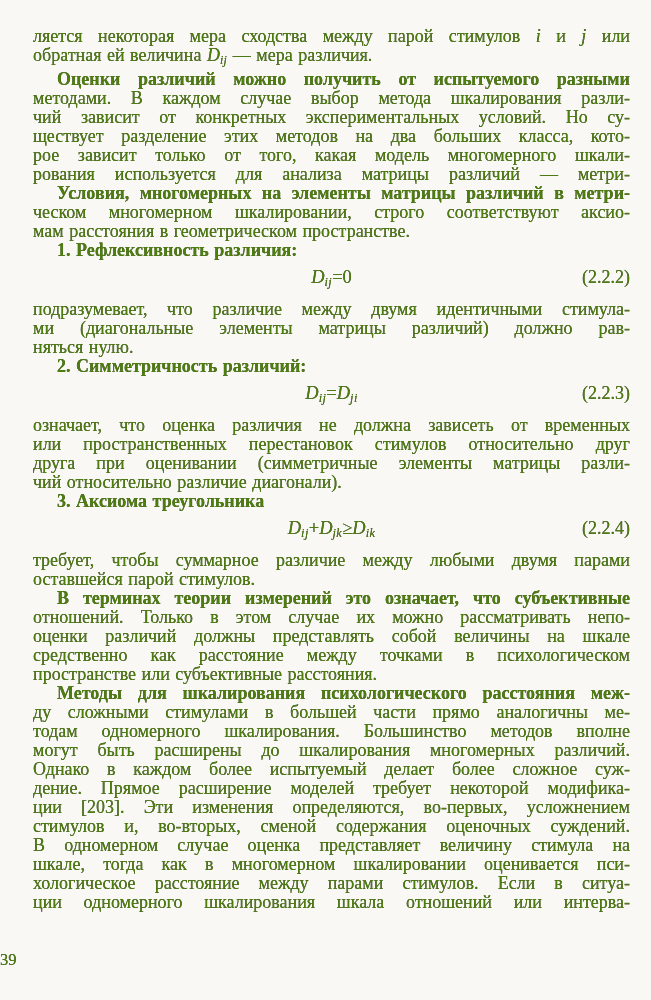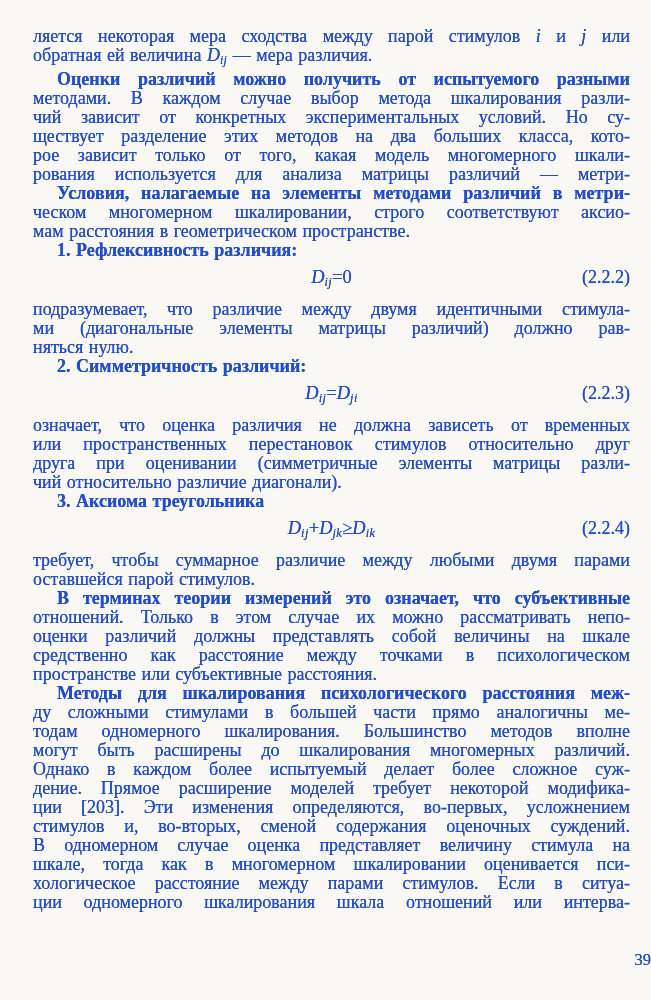--- a/index.html
+++ b/index.html
@@ -4,21 +4,21 @@
 <style>
   html, body { margin: 0; padding: 0; background: #e8e6e2; }
   .page {
     position: relative;
     width: 651px;
     height: 1000px;
     margin: 0 auto;
     background: #f9f8f4;
     overflow: hidden;
     font-family: "Liberation Serif", "DejaVu Serif", serif;
-    color: #1d4ed8;
+    color: #4d7c0f;
   }
   .text-block {
     position: absolute;
     left: 33px;
     top: 27px;
     width: 597px;
   }
   .line {
     font-size: 18px;
     line-height: 19px;
@@ -48,39 +48,39 @@
     right: 0;
     top: 0;
     font-style: normal;
     font-size: 18px;
   }
   .page-number {
     position: absolute;
     left: 0;
     bottom: 30px;
     width: 100%;
-    text-align: right;
+    text-align: left;
     font-size: 16.5px;
     text-shadow: 0 0 0.45px rgba(10,10,10,0.75);
   }
 </style>
 </head>
 <body>
 
 <div class="page">
   <div class="text-block">
       <div class="line"><span>ляется некоторая мера сходства между парой стимулов </span><span class="it">i</span><span> и </span><span class="it">j</span><span> или</span></div>
       <div class="line last"><span>обратная ей величина </span><span class="it">D</span><span class="it sub">ij</span><span> — мера различия.</span></div>
       <div class="line indent"><span>Оценки различий можно получить от испытуемого разными</span></div>
       <div class="line"><span>методами. В каждом случае выбор метода шкалирования разли-</span></div>
       <div class="line"><span>чий зависит от конкретных экспериментальных условий. Но су-</span></div>
       <div class="line"><span>ществует разделение этих методов на два больших класса, кото-</span></div>
       <div class="line"><span>рое зависит только от того, какая модель многомерного шкали-</span></div>
       <div class="line"><span>рования используется для анализа матрицы различий — метри-</span></div>
-      <div class="line indent"><span>Условия, налагаемые на элементы методами различий в метри-</span></div>
+      <div class="line indent"><span>Условия, многомерных на элементы матрицы различий в метри-</span></div>
       <div class="line"><span>ческом многомерном шкалировании, строго соответствуют аксио-</span></div>
       <div class="line last"><span>мам расстояния в геометрическом пространстве.</span></div>
       <div class="line indent last"><span>1. Рефлексивность различия:</span></div>
       <div class="line formula"><span><span class="it">D</span><span class="it sub">ij</span><span>=0</span></span><span class="eqnum">(2.2.2)</span></div>
       <div class="line"><span>подразумевает, что различие между двумя идентичными стимула-</span></div>
       <div class="line"><span>ми (диагональные элементы матрицы различий) должно рав-</span></div>
       <div class="line last"><span>няться нулю.</span></div>
       <div class="line indent last"><span>2. Симметричность различий:</span></div>
       <div class="line formula"><span><span class="it">D</span><span class="it sub">ij</span><span>=</span><span class="it">D</span><span class="it sub">ji</span></span><span class="eqnum">(2.2.3)</span></div>
       <div class="line"><span>означает, что оценка различия не должна зависеть от временных</span></div>

